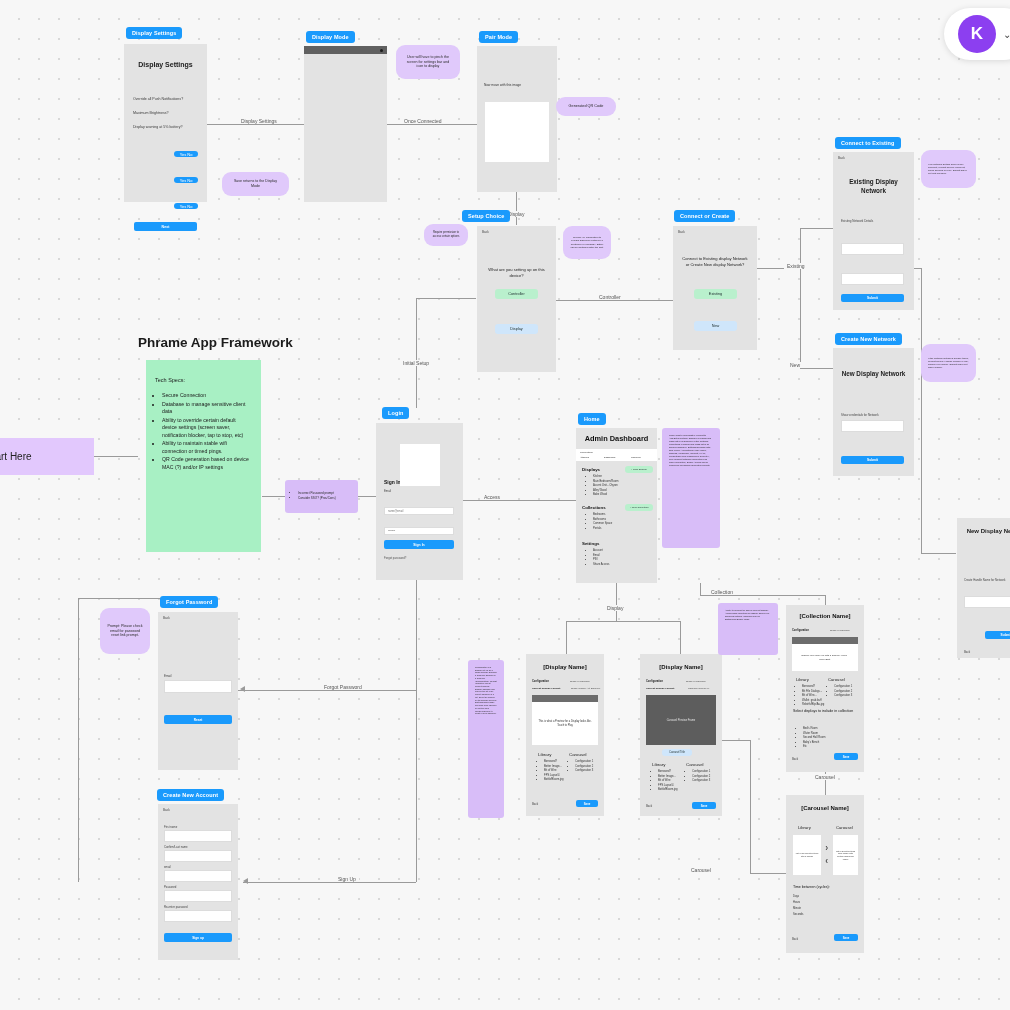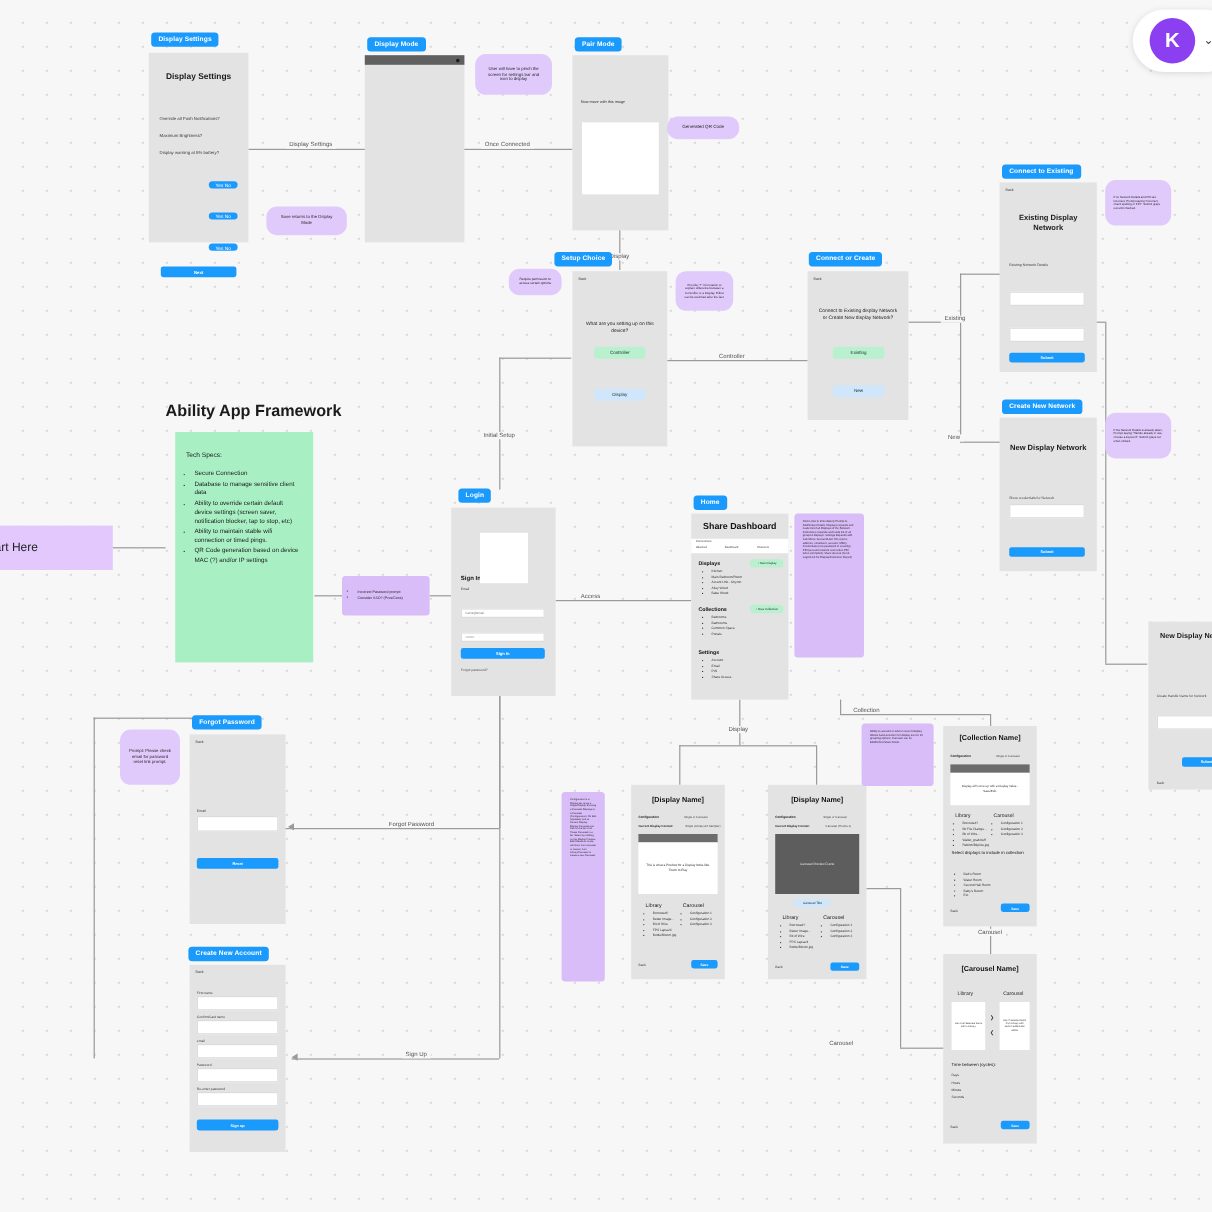--- a/index.html
+++ b/index.html
@@ -145,21 +145,21 @@
   <div class="abs edge edge-v" style="left:750px;top:740px;height:133px;"></div>
   <div class="abs edge edge-h" style="left:750px;top:873px;width:70px;"></div>
   <div class="abs edge-label" style="left:688px;top:867px;">Carousel</div>
 
   <div class="abs edge edge-h" style="left:94px;top:456px;width:44px;"></div>
   <div class="abs edge edge-h" style="left:262px;top:496px;width:24px;"></div>
   <div class="abs edge edge-h" style="left:358px;top:496px;width:18px;"></div>
 
   <div class="abs" id="start-here" style="left:-26px;top:438px;width:120px;height:37px;">Start Here</div>
 
-  <div class="abs" id="framework-title" style="left:138px;top:335px;">Ability App Framework</div>
+  <div class="abs" id="framework-title" style="left:138px;top:335px;">Phrame App Framework</div>
   <div class="abs note-green" style="left:146px;top:360px;width:115px;height:192px;padding:8px 9px;box-sizing:border-box;">
     <div style="font-size:5.5px;margin:9px 0 9px 0;">Tech Specs:</div>
     <ul class="bul" style="font-size:5.2px;line-height:1.45;">
       <li>Secure Connection</li>
       <li>Database to manage sensitive client data</li>
       <li>Ability to override certain default device settings (screen saver, notification blocker, tap to stop, etc)</li>
       <li>Ability to maintain stable wifi connection or timed pings.</li>
       <li>QR Code generation based on device MAC (?) and/or IP settings</li>
     </ul>
   </div>
@@ -281,21 +281,21 @@
     <div class="abs field" style="left:6px;top:66px;width:68px;height:12px;"></div>
     <div style="margin:16px 0 1px 6px;font-size:2.8px;color:#444;">Password</div>
     <div class="abs field" style="left:6px;top:86px;width:68px;height:12px;"></div>
     <div style="margin:16px 0 1px 6px;font-size:2.8px;color:#444;">Re-enter password</div>
     <div class="abs field" style="left:6px;top:106px;width:68px;height:12px;"></div>
     <div class="abs btn-blue" style="left:6px;top:129px;width:68px;height:9px;font-size:3.2px;">Sign up</div>
   </div>
 
   <div class="abs tag" style="left:578px;top:413px;">Home</div>
   <div class="abs screen" style="left:576px;top:428px;width:81px;height:155px;">
-    <div style="margin-top:6px;font-size:7.4px;font-weight:700;text-align:center;color:#111;">Share Dashboard</div>
+    <div style="margin-top:6px;font-size:7.4px;font-weight:700;text-align:center;color:#111;">Admin Dashboard</div>
     <div class="abs" style="left:0;top:21px;width:81px;height:12px;background:#fff;">
       <div class="abs" style="left:4px;top:2px;font-size:2.3px;color:#333;">Connections</div>
       <div class="abs" style="left:4px;top:6.5px;font-size:2.3px;color:#333;">Attached</div>
       <div class="abs" style="left:28px;top:6.5px;font-size:2.3px;color:#333;">Dashboard</div>
       <div class="abs" style="left:55px;top:6.5px;font-size:2.3px;color:#333;">Channels</div>
     </div>
 
     <div class="abs" style="left:6px;top:39px;font-size:4.4px;font-weight:700;color:#111;">Displays</div>
     <div class="abs btn-green" style="left:49px;top:38px;width:28px;height:7px;font-size:2.5px;">+ New Display</div>
     <ul class="abs bul tiny2" style="left:10px;top:47px;margin:0;padding-left:7px;color:#333;">

